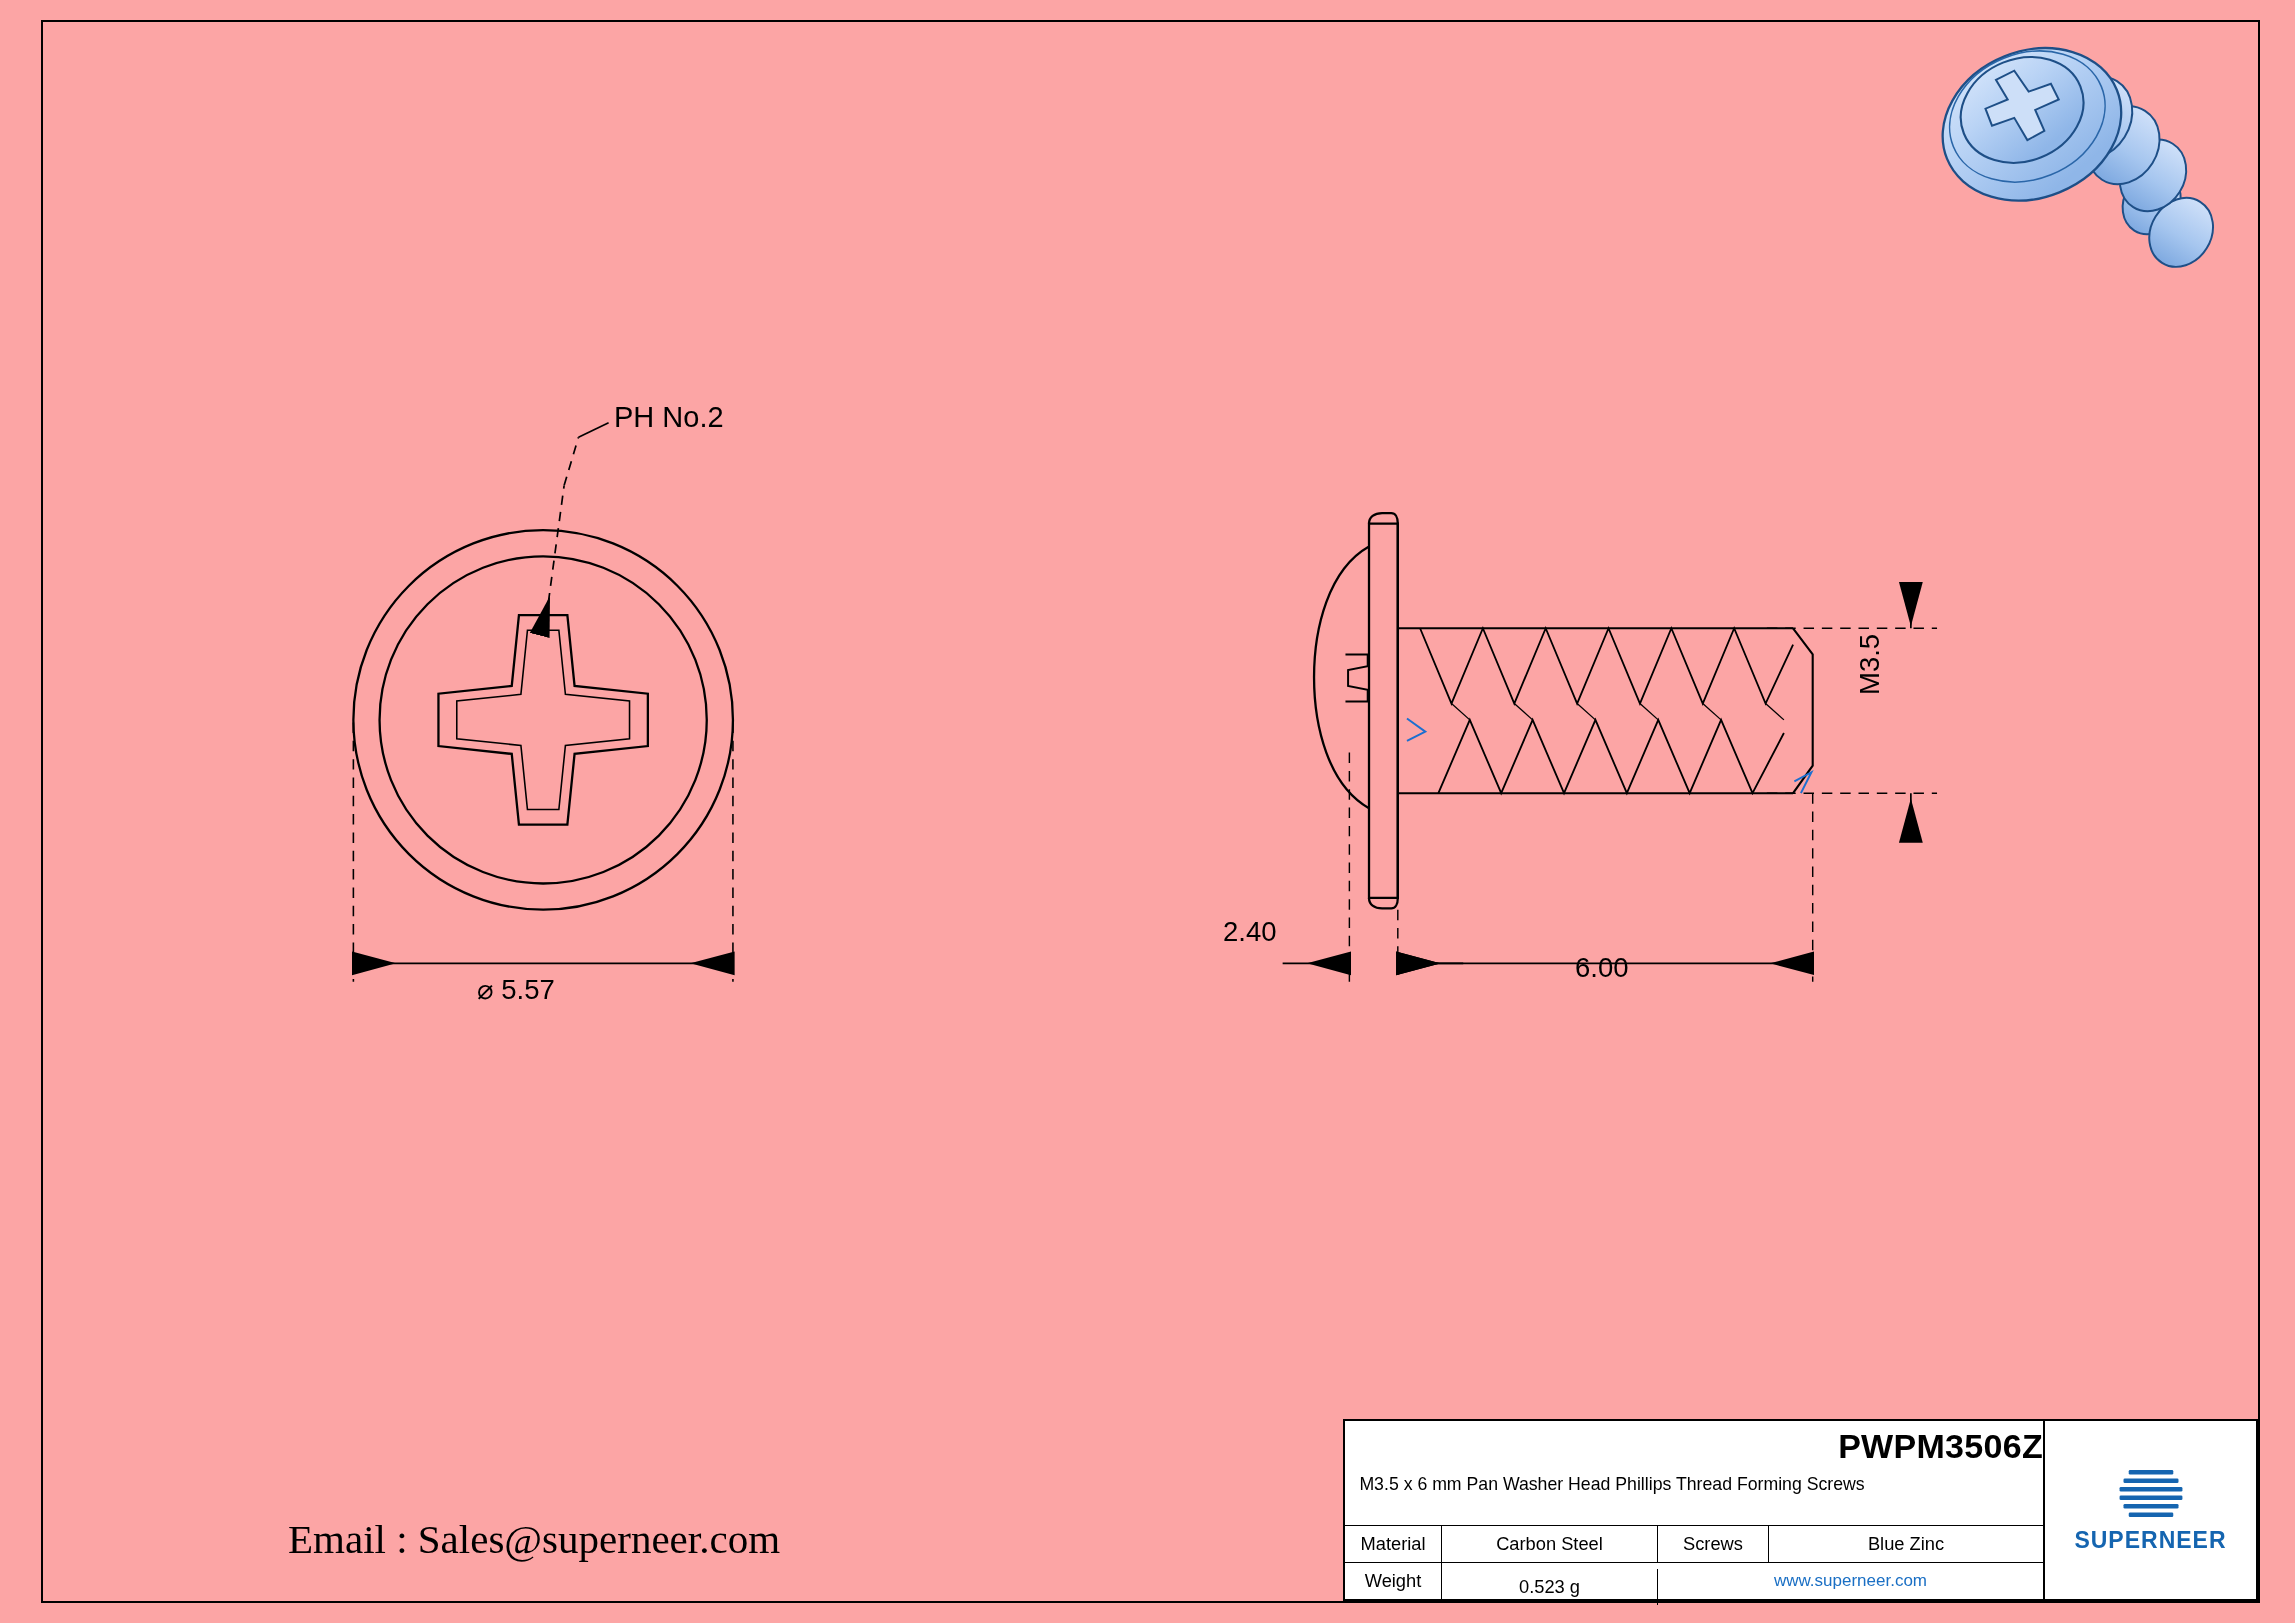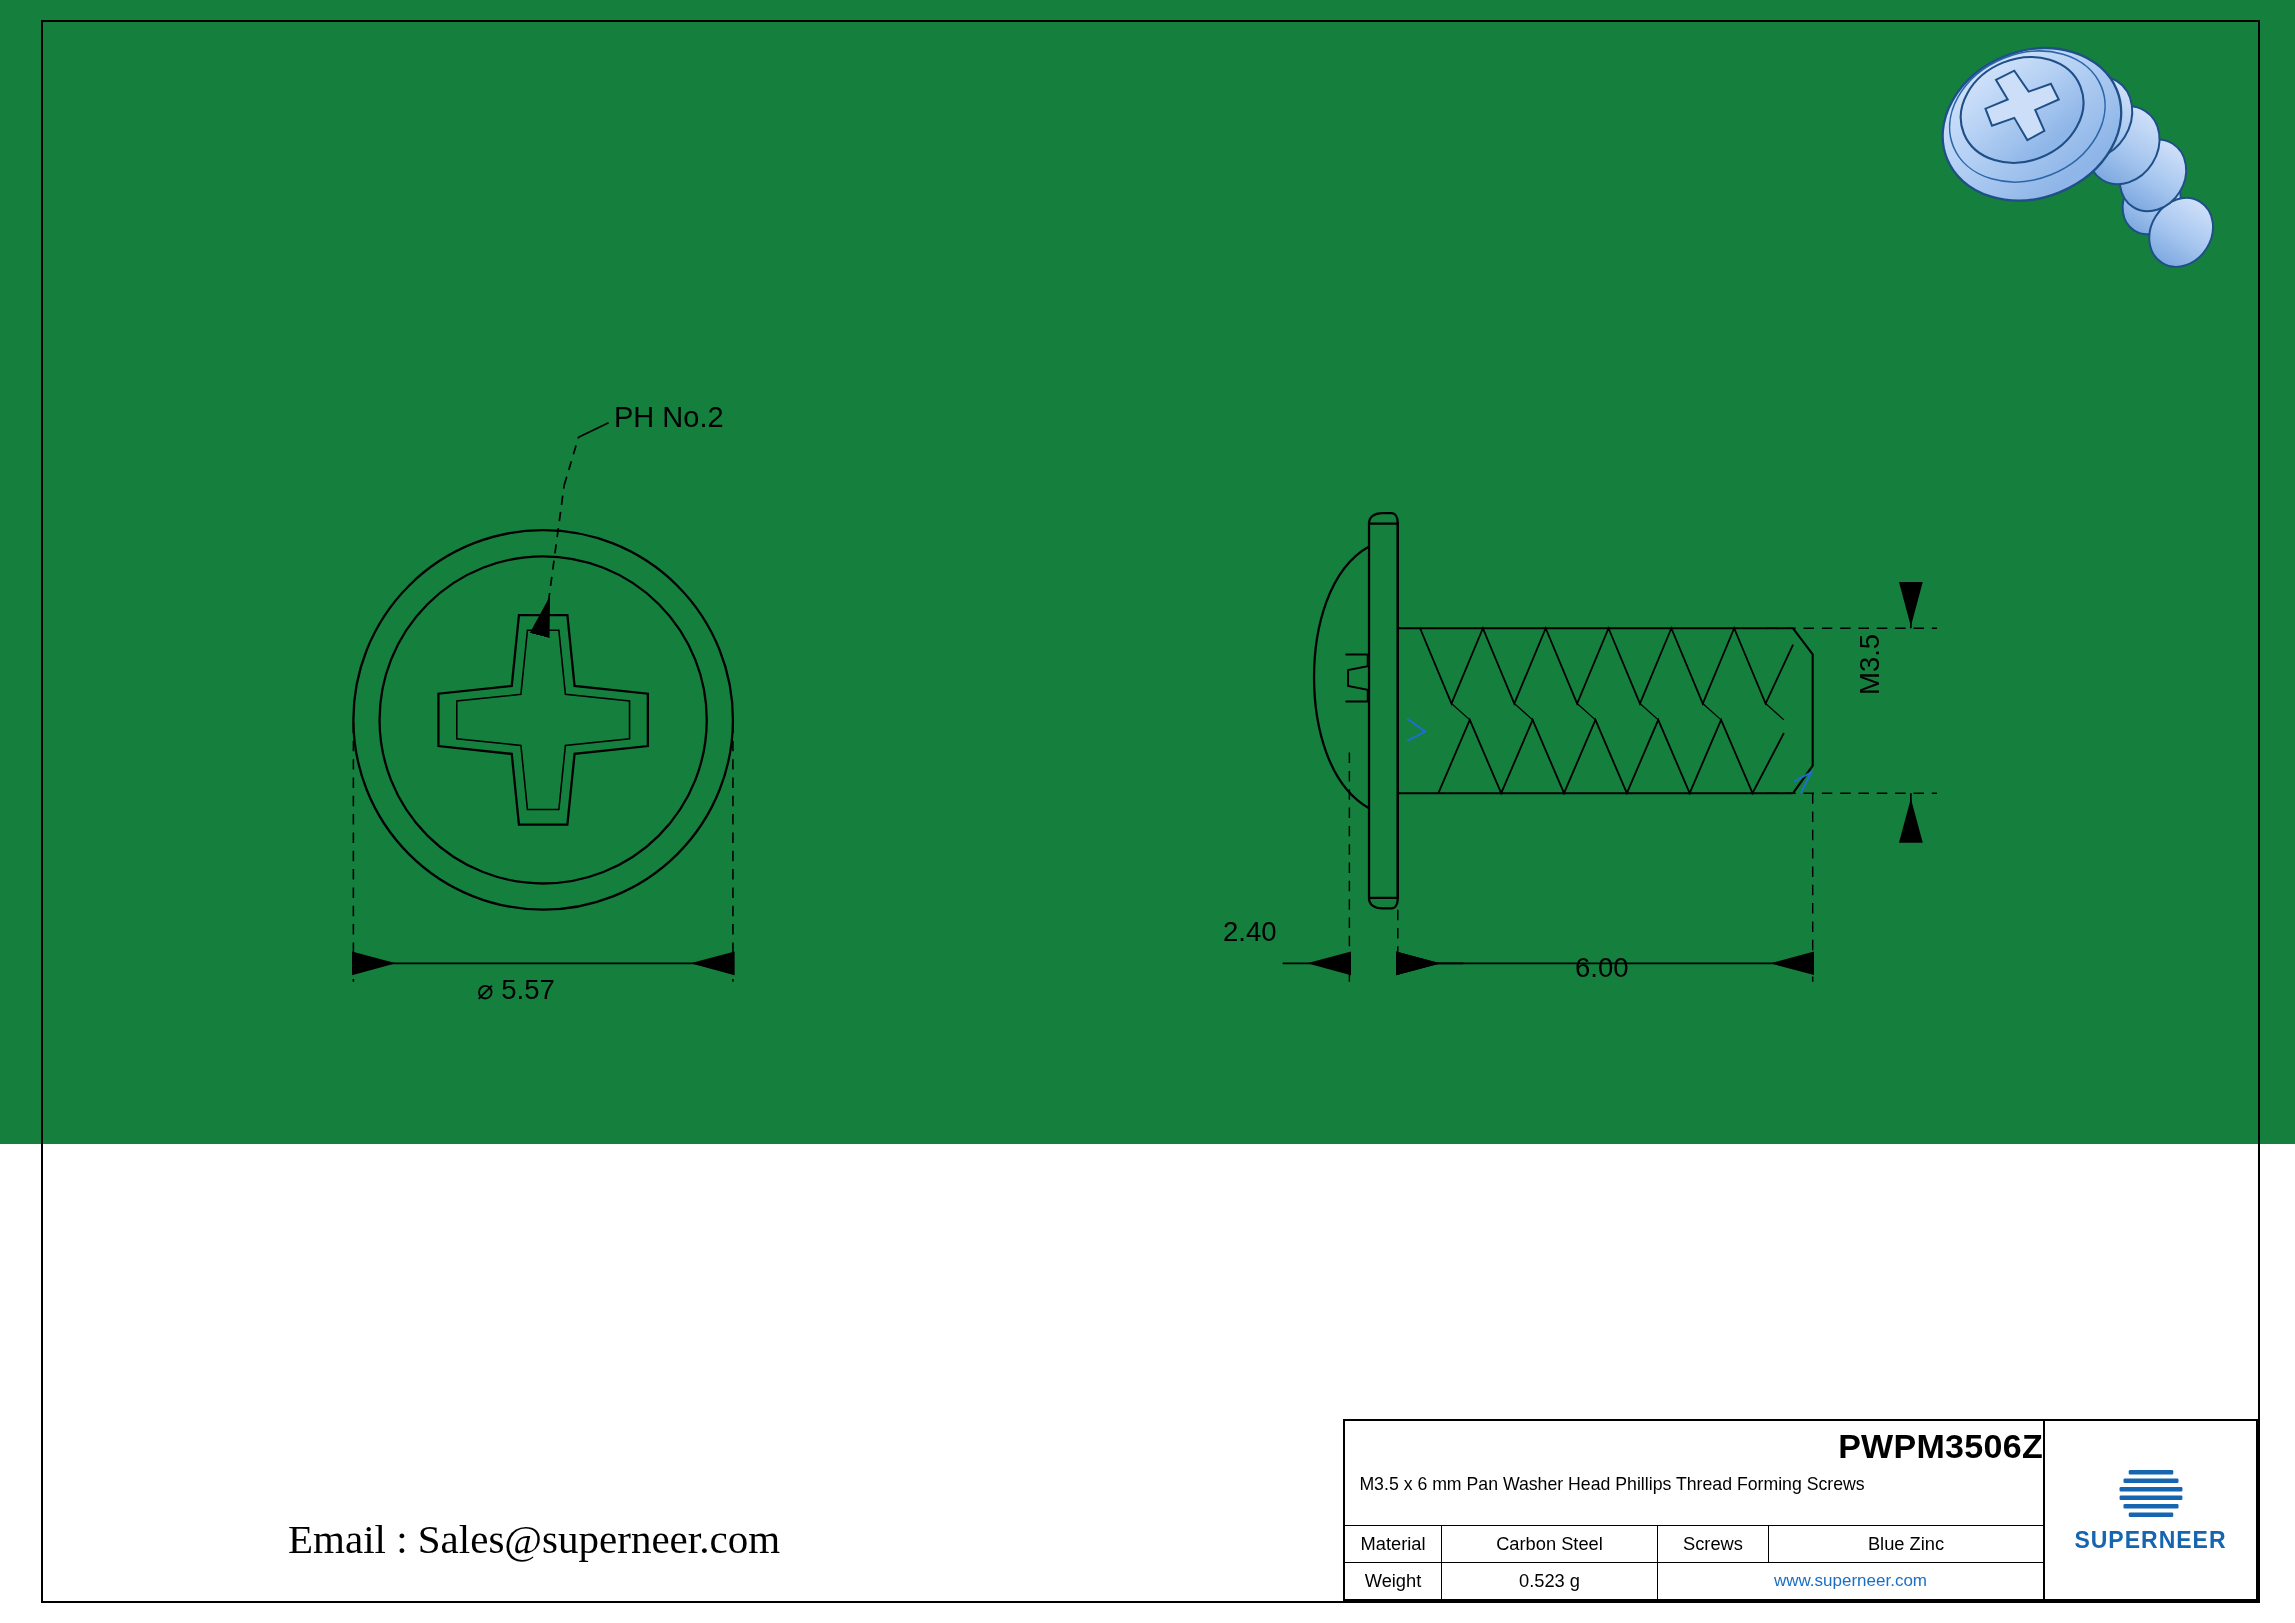--- a/index.html
+++ b/index.html
@@ -10,22 +10,22 @@
   body {
     width: 2295px;
     height: 1623px;
     font-family: "Liberation Sans", sans-serif;
     color: #000000;
     overflow: hidden;
   }
   #sheet {
     position: relative;
     width: 2295px;
-    height: 1144px;
-    background: #15803d;
+    height: 1623px;
+    background: #fca5a5;
   }
   .border-frame {
     position: absolute;
     left: 41px;
     top: 19.6px;
     width: 2219px;
     height: 1583px;
     border: 2px solid #000000;
     box-sizing: border-box;
   }
@@ -116,21 +116,21 @@
     border-right: 1.3px solid #000000;
     height: 100%;
     color: #000000;
   }
   .tb-cell:last-child { border-right: none; }
   .lbl-mat  { flex: 0 0 97px; }
   .val-mat  { flex: 0 0 216px; }
   .lbl-fin  { flex: 0 0 111px; }
   .val-fin  { flex: 1 1 auto; }
   .lbl-wt   { flex: 0 0 97px; }
-  .val-wt   { flex: 0 0 216px; }
+  .val-wt   { flex: 0 0 216px; margin-top: 6px; }
   .val-url  { flex: 1 1 auto; color: #1a6fc4; font-size: 17px; }
   #tb-right {
     flex: 1 1 auto;
     display: flex;
     flex-direction: column;
     align-items: center;
     justify-content: center;
     gap: 6.5px;
   }
   #logo-mark { width: 84px; height: 55px; }

